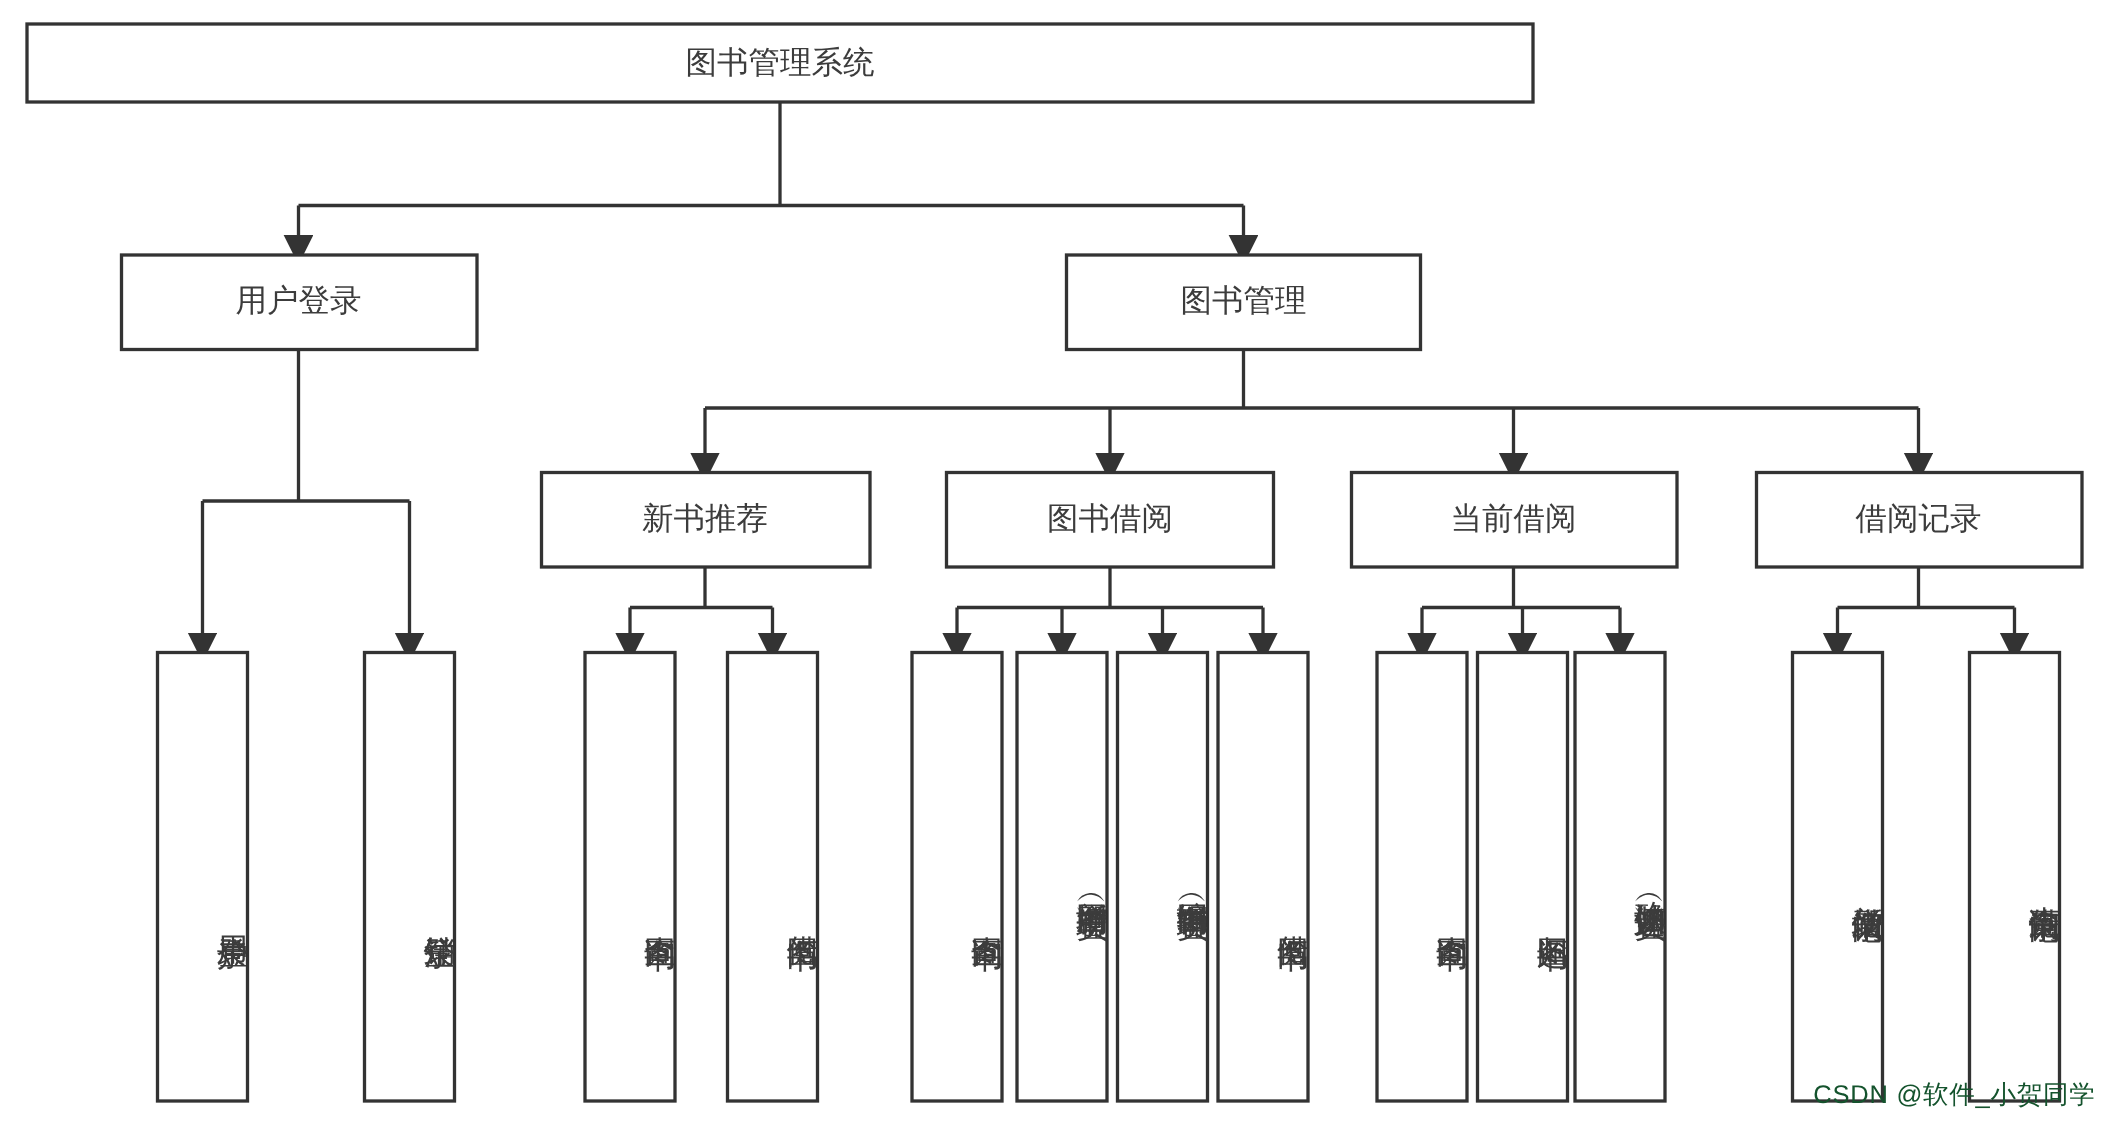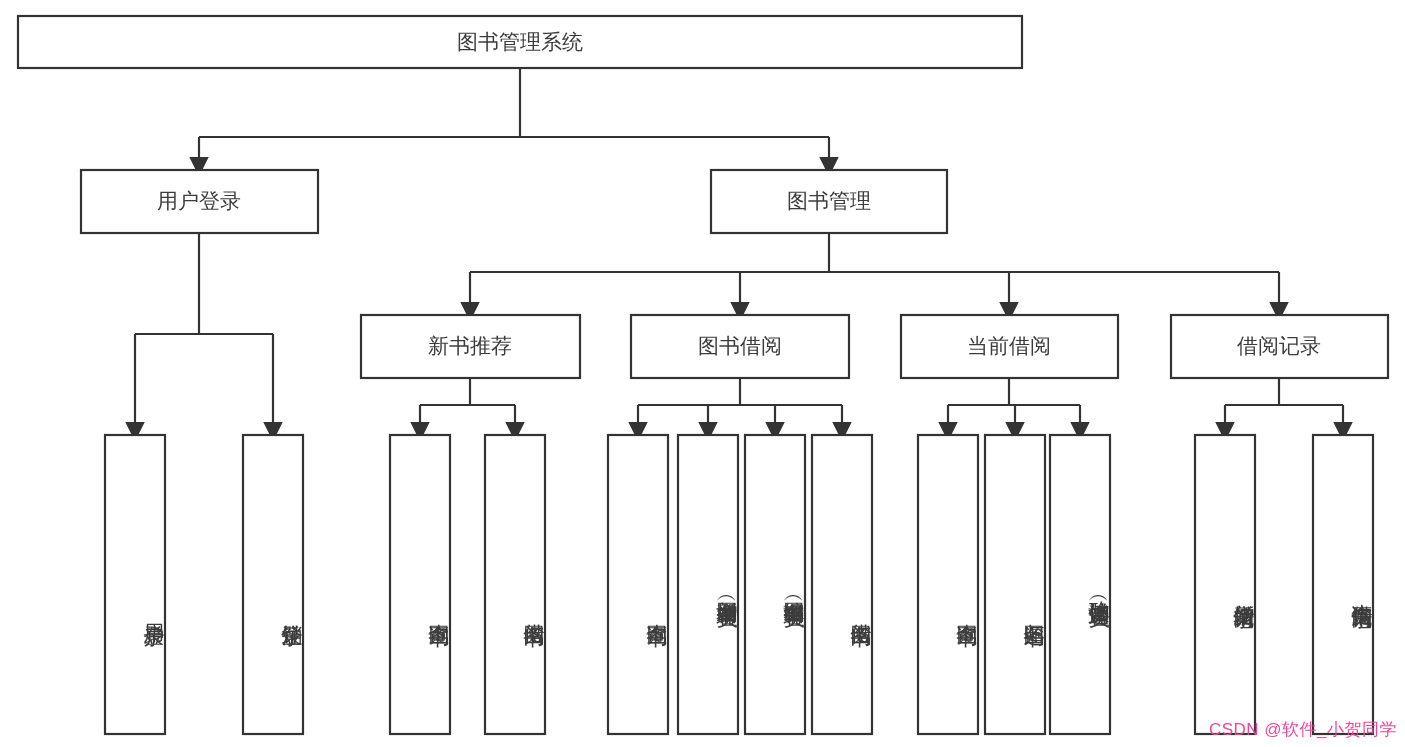--- a/index.html
+++ b/index.html
@@ -56,21 +56,21 @@
     letter-spacing: 1px;
     white-space: nowrap;
     pointer-events: none;
   }
   .watermark {
     position: absolute;
     right: 8px;
     bottom: 6px;
     font-family: "Liberation Sans", "DejaVu Sans", sans-serif;
     font-size: 17px;
-    color: #ec4899;
+    color: #14532d;
     letter-spacing: 0.5px;
     white-space: nowrap;
   }
 </style>
 </head>
 <body>
 
 <div id="canvas">
 
   <svg id="diagram" viewBox="0 0 1405 747">

